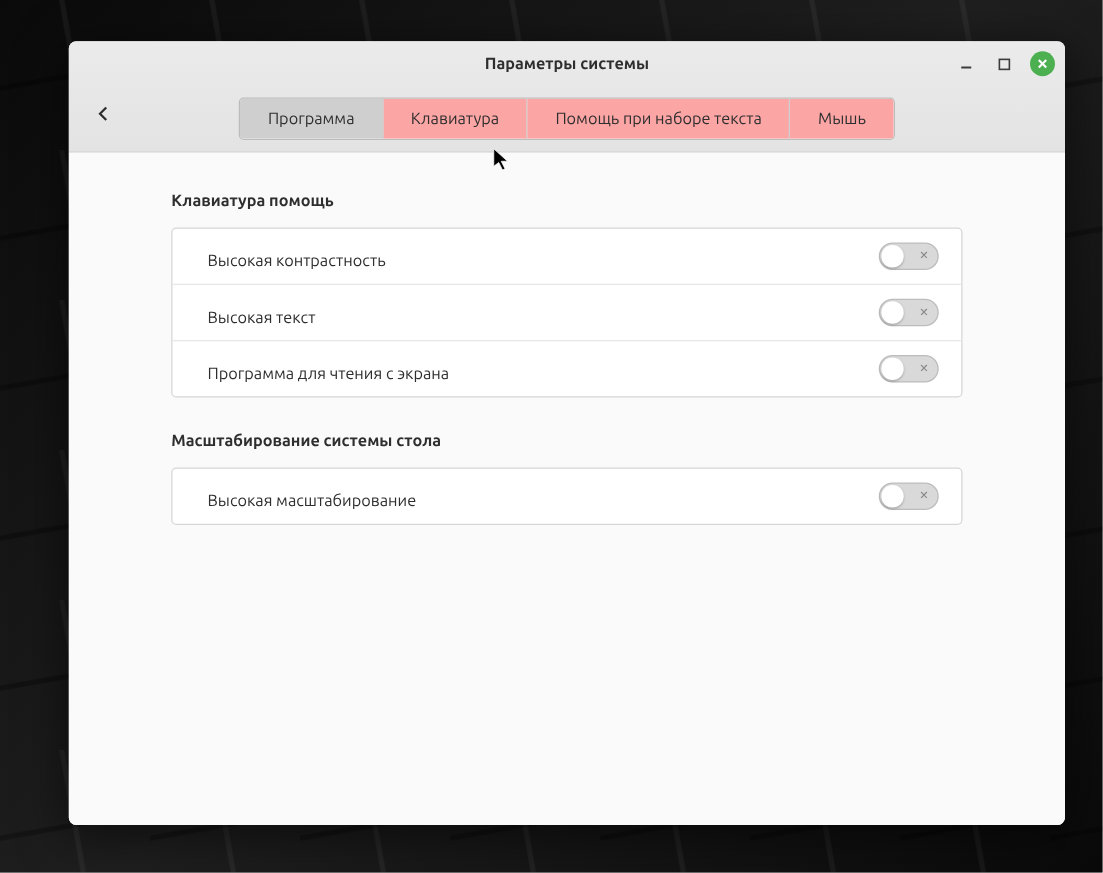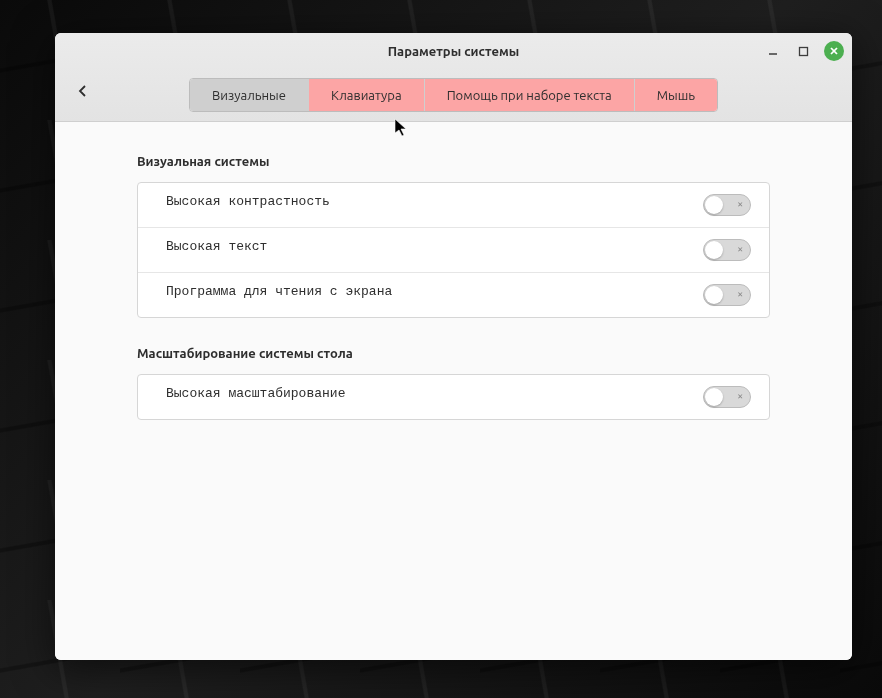--- a/index.html
+++ b/index.html
@@ -135,25 +135,24 @@
 }
 .section-header + .panel { margin-top: 0; }
 .panel {
   border: 1px solid #d6d6d6;
   border-radius: 4px;
   background: #fff;
   margin-bottom: 28px;
 }
 .row {
   display: flex;
-  align-items: flex-start;
+  align-items: flex-end;
   justify-content: space-between;
   padding: 11px 18px 11px 28px;
   border-bottom: 1px solid #e6e6e6;
-  font-family: Liberation Mono, monospace;
 }
 .row:last-child { border-bottom: none; }
 .row-label {
   font-size: 13px;
   color: #2e2e2e;
 }
 .switch {
   width: 48px;
   height: 22px;
   background: #d9d9d9;
@@ -217,30 +216,30 @@
         </div>
       </div>
     </div>
     <div class="back-btn">
       <svg width="14" height="14" viewBox="0 0 14 14">
           <polyline points="9,2 4,7 9,12" fill="none" stroke="currentColor" stroke-width="1.8"></polyline>
         </svg>
     </div>
     <div class="tabs-row">
       <div class="tabs">
-        <div class="tab active">Визуальные</div>
+        <div class="tab active">Программа</div>
         <div class="tab">Клавиатура</div>
         <div class="tab">Помощь при наборе текста</div>
         <div class="tab">Мышь</div>
       </div>
     </div>
   </div>
 
   <div class="content">
-    <div class="section-header">Визуальная системы</div>
+    <div class="section-header">Клавиатура помощь</div>
     <div class="panel">
       <div class="row">
         <div class="row-label">Высокая контрастность</div>
         <div class="switch">
           <div class="switch-knob"></div>
           <span class="switch-x">✕</span>
         </div>
       </div>
       <div class="row">
         <div class="row-label">Высокая текст</div>

